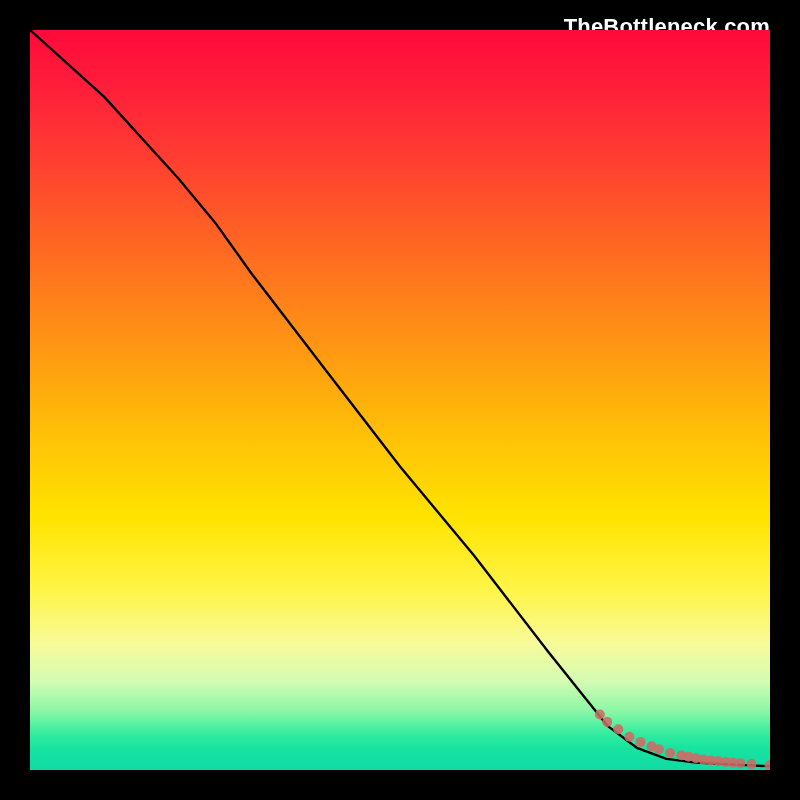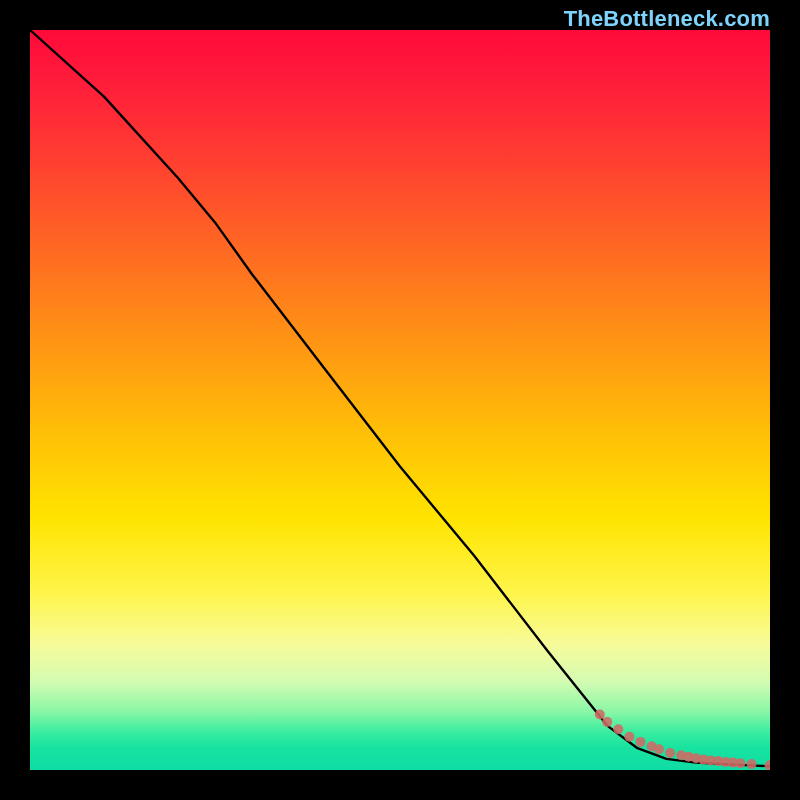--- a/index.html
+++ b/index.html
@@ -36,23 +36,23 @@
       #f7fb9a 83%,
       #d4fcb2 88%,
       #8cf7a6 92%,
       #36eca0 95%,
       #18e3a0 97%,
       #0fdca5 100%
     );
   }
   .watermark {
     position: absolute;
-    top: 6px;
+    top: 14px;
     right: 30px;
-    color: #7dd3fc;
+    color: #ffffff;
     font-size: 22px;
     font-weight: 600;
     letter-spacing: 0.2px;
     user-select: none;
   }
   svg.overlay {
     position: absolute;
     left: 0;
     top: 0;
     width: 740px;

